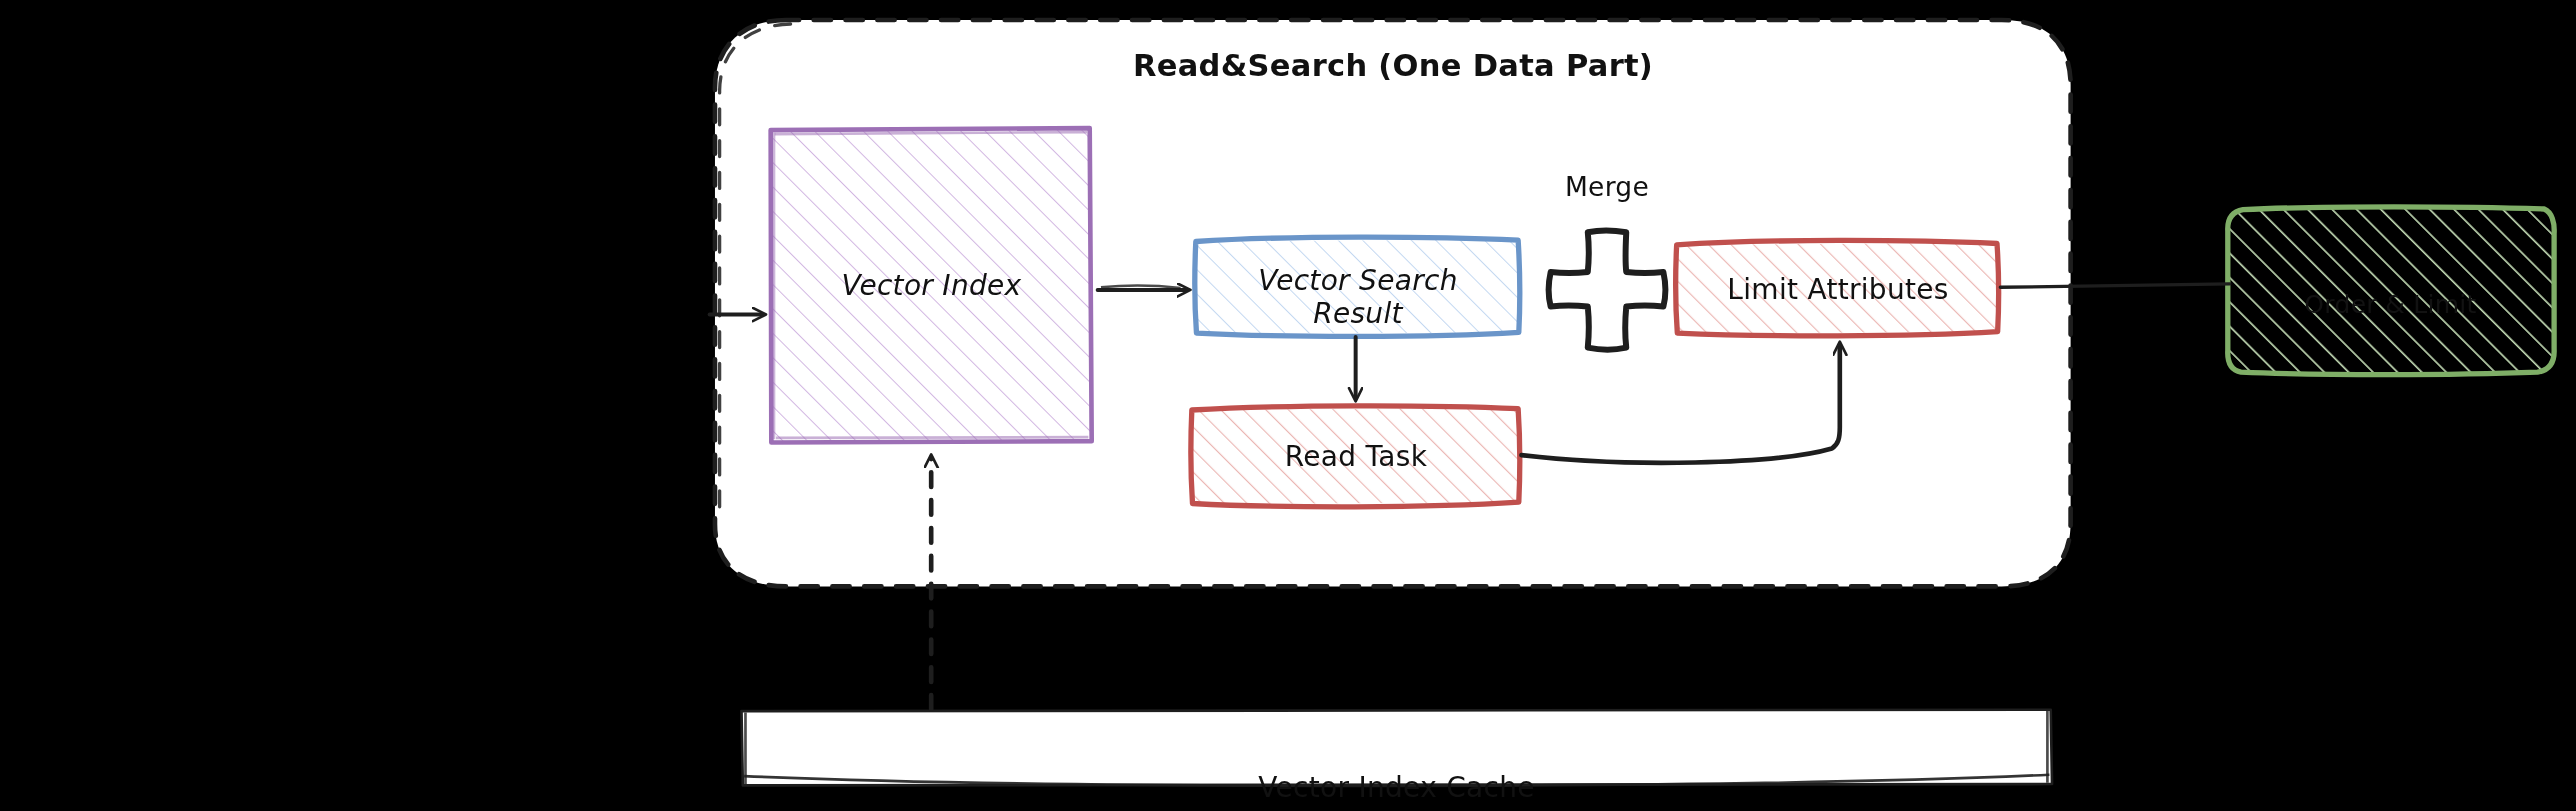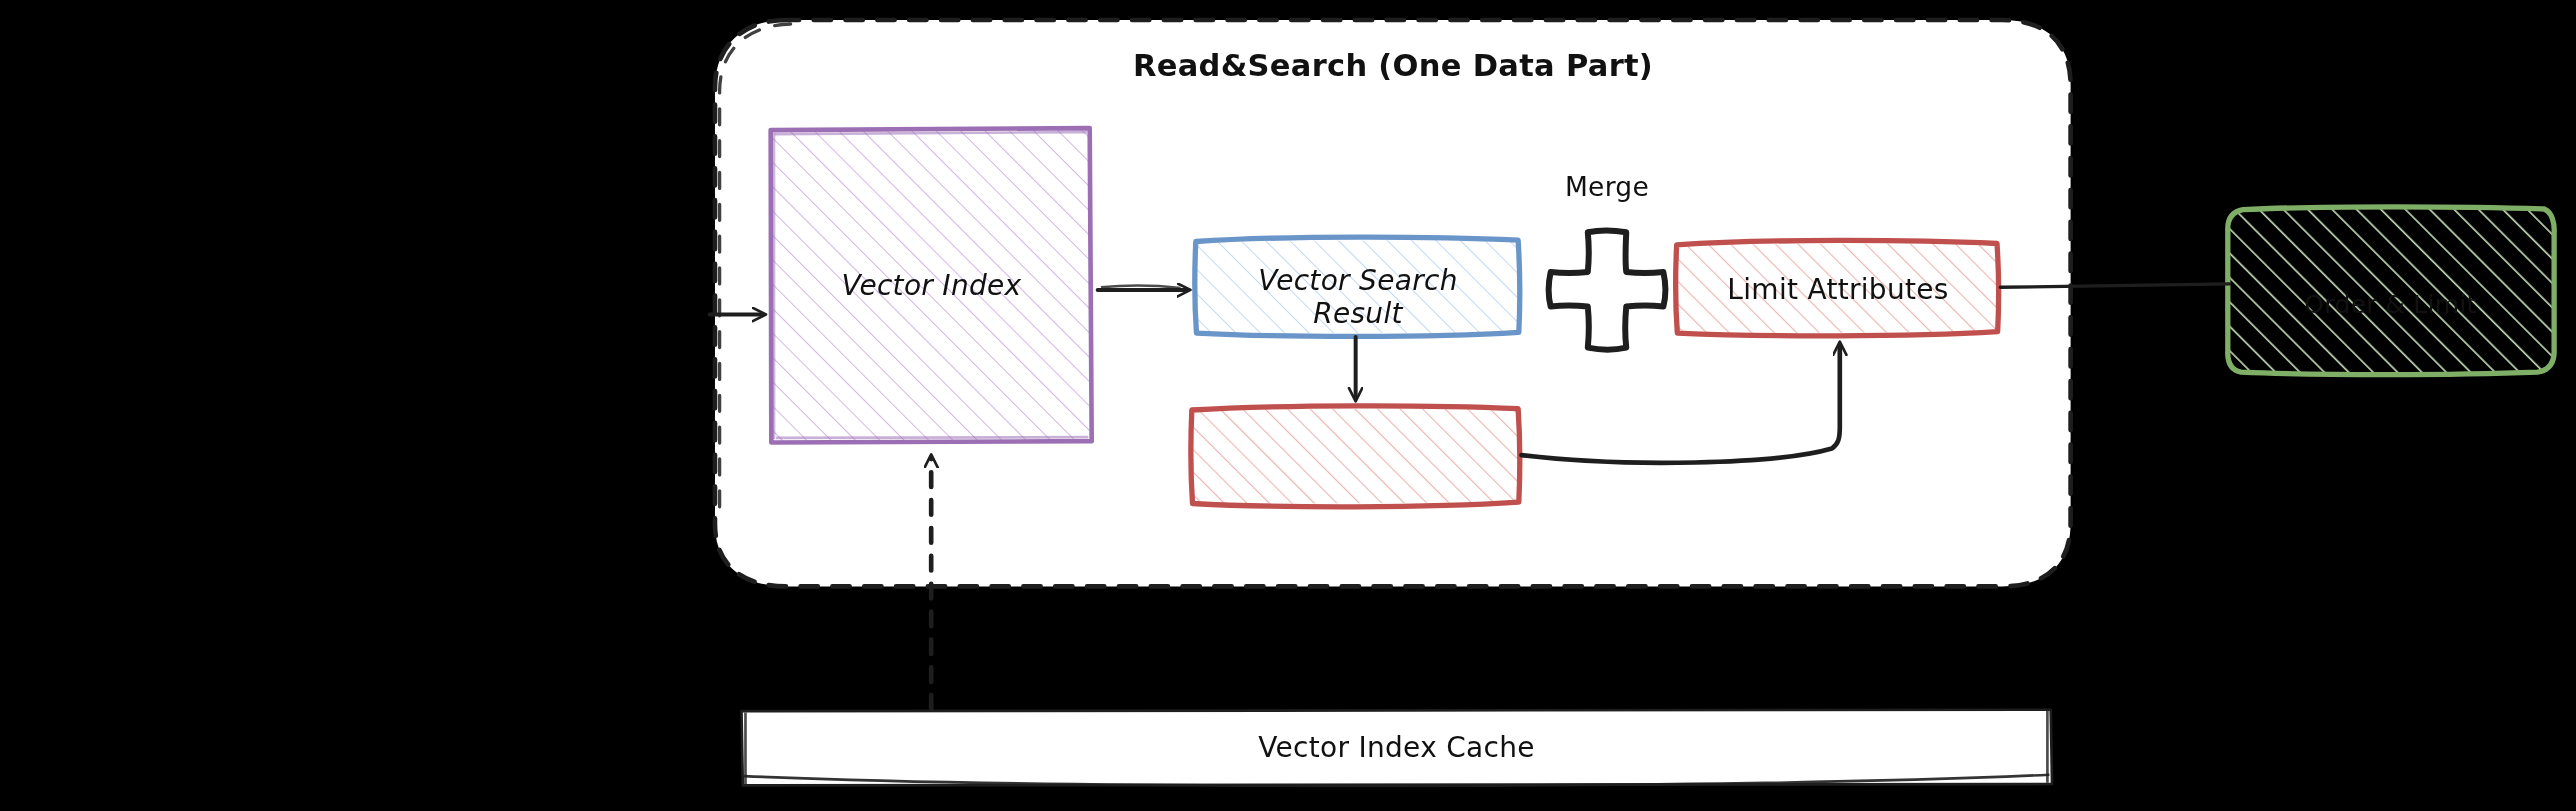--- a/index.html
+++ b/index.html
@@ -10,21 +10,21 @@
   #stage{position:absolute;left:0;top:0;width:2576px;height:812px;}
   #stage > svg{position:absolute;left:0;top:0;}
   .lbl{
     position:absolute;color:#111;font-family:"DejaVu Sans", sans-serif;
     text-align:center;white-space:pre-line;line-height:1.18;
     letter-spacing:0.3px;pointer-events:none;
   }
   .title{font-size:30.5px;font-weight:bold;}
   .boxlbl{font-size:28px;}
   .merge{font-size:26.5px;}
-  .cachelbl{font-size:28px;}
+  .cachelbl{font-size:28px;margin-top:40px;}
   .greenlbl{font-size:25px;color:#121212;}
 </style>
 </head>
 <body>
 
 <div id="stage">
 
   <svg width="2576" height="812" viewBox="0 0 3884 1224" xmlns="http://www.w3.org/2000/svg">
     <defs>
 
@@ -162,20 +162,21 @@
     </g>
   </svg>
 
   <div class="lbl title" style="left:715px;top:48px;width:1356px;">Read&amp;Search (One Data Part)</div>
 
   <div class="lbl boxlbl" style="left:771px;top:269px;width:321px;font-style:italic;">Vector Index</div>
 
   <div class="lbl boxlbl" style="left:1196px;top:264px;width:324px;font-style:italic;">Vector Search
 Result</div>
 
+  <div class="lbl boxlbl" style="left:1192px;top:440px;width:328px;">Read Task</div>
 
   <div class="lbl boxlbl" style="left:1677px;top:273px;width:322px;">Limit Attributes</div>
 
   <div class="lbl greenlbl" style="left:2228px;top:290px;width:325px;">Order &amp; Limit</div>
 
   <div class="lbl cachelbl" style="left:741px;top:731px;width:1311px;">Vector Index Cache</div>
 
   <div class="lbl merge" style="left:1501px;top:171px;width:212px;">Merge</div>
 
 </div>

